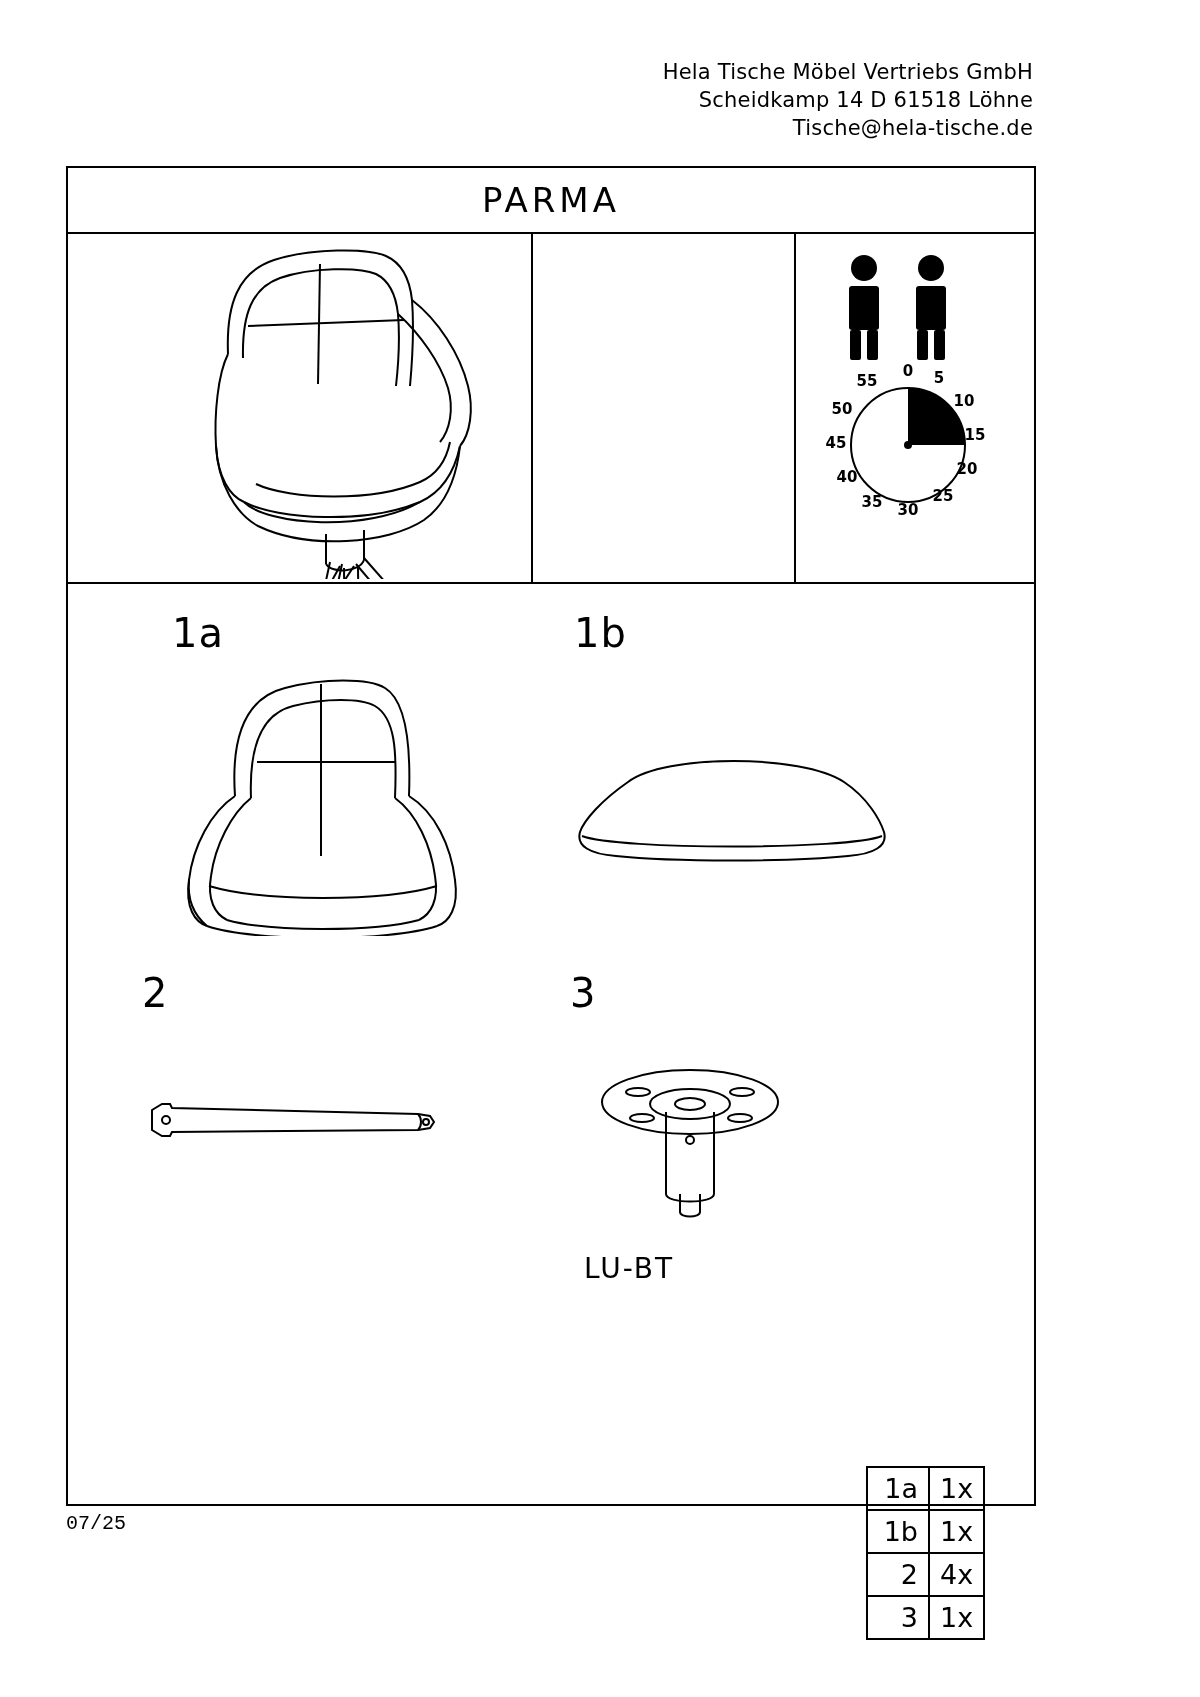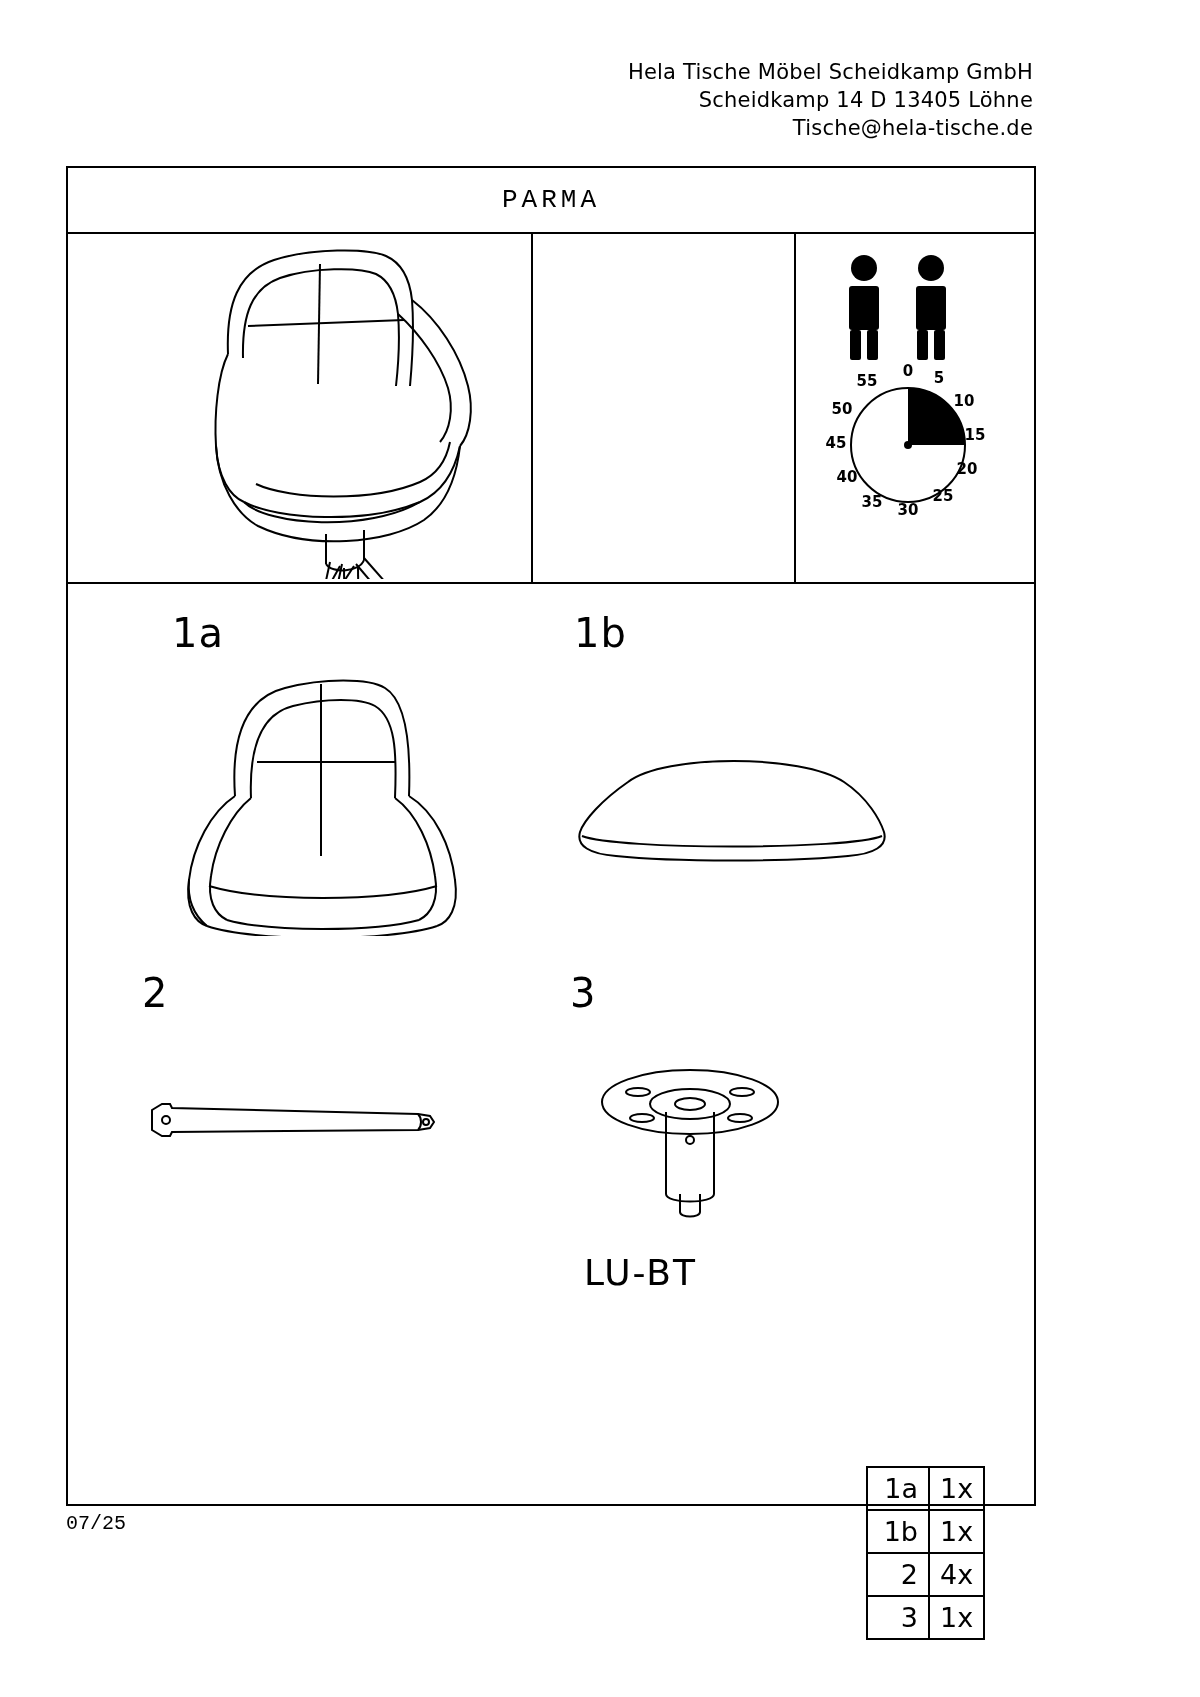--- a/index.html
+++ b/index.html
@@ -44,23 +44,22 @@
     left: 0; top: 0;
     width: 100%;
     height: 66px;
     border-bottom: 2.5px solid #000;
     box-sizing: border-box;
     display: flex;
     align-items: center;
     justify-content: center;
   }
   .title-row .title {
-    font-size: 26px;
+    font-size: 34px;
     letter-spacing: 4px;
-    font-family: Liberation Mono, monospace;
   }
 
   
   .row2 {
     position: absolute;
     left: 0; top: 66px;
     width: 100%;
     height: 350px;
     border-bottom: 2.5px solid #000;
     box-sizing: border-box;
@@ -94,21 +93,21 @@
   }
 
   .part-label {
     position: absolute;
     font-size: 40px;
     letter-spacing: 1px;
   }
 
   .lubt-label {
     position: absolute;
-    font-size: 36px;
+    font-size: 28px;
     letter-spacing: 2px;
   }
 
   
   .bom {
     position: absolute;
     left: 798px;
     top: 874px;
     border: 2.5px solid #000;
     border-collapse: collapse;
@@ -133,22 +132,22 @@
   }
 
   svg { display: block; }
   .ln { fill: none; stroke: #000; stroke-width: 2; }
   .fillblack { fill: #000; }
 </style>
 </head>
 <body>
 
 <div class="company-block">
-  <div>Hela Tische Möbel Scheidkamp GmbH</div>
-  <div>Scheidkamp 14 D 13405 Löhne</div>
+  <div>Hela Tische Möbel Vertriebs GmbH</div>
+  <div>Scheidkamp 14 D 61518 Löhne</div>
   <div>Tische@hela-tische.de</div>
 </div>
 
 <div class="sheet">
 
   <div class="title-row">
     <div class="title">PARMA</div>
   </div>
 
   <div class="row2">

